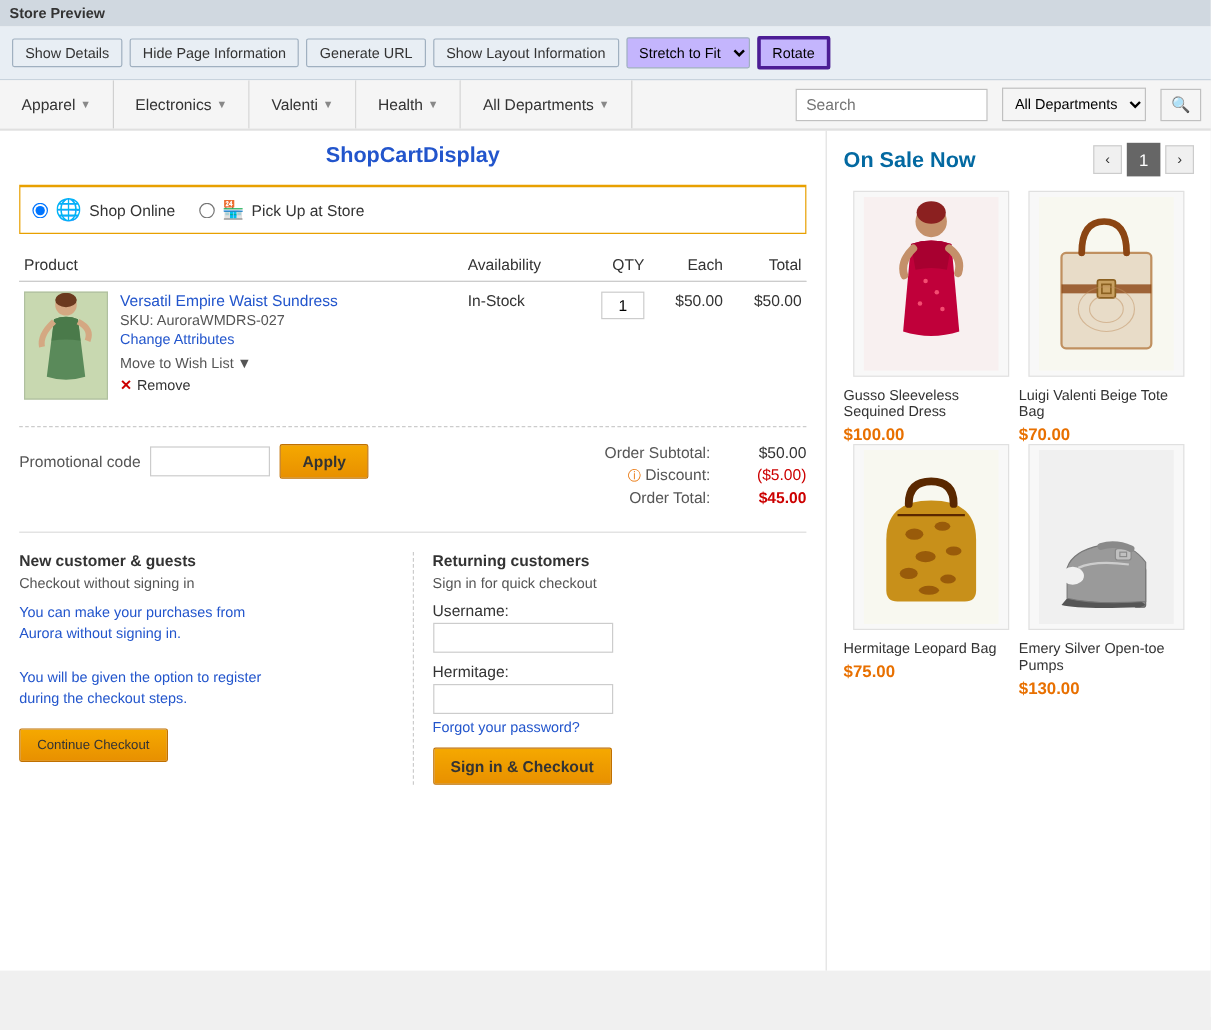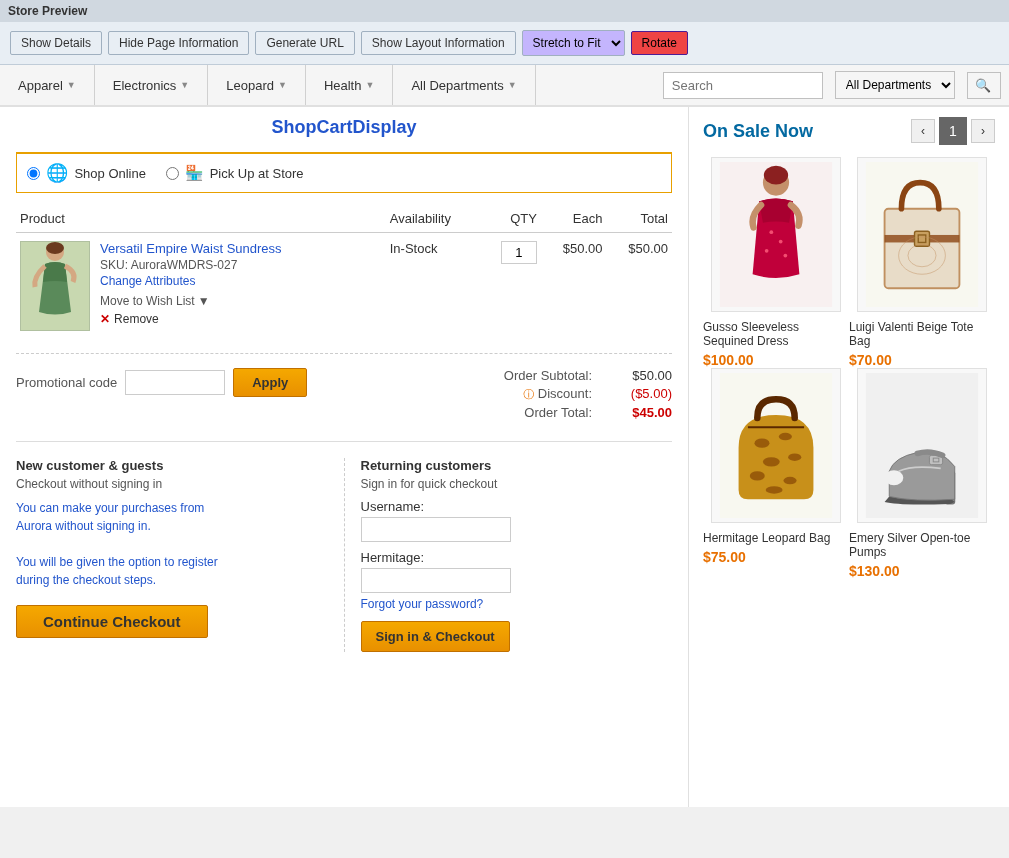--- a/index.html
+++ b/index.html
@@ -40,22 +40,22 @@
       border-radius: 2px;
     }
     .stretch-select select {
       border: none;
       background: transparent;
       padding: 4px 6px;
       font-size: 12px;
       cursor: pointer;
     }
     .rotate-btn {
-      background: #ef4444;
-      border: 1px solid #4c1d95;
+      background: #c4b5fd;
+      border: 3px solid #4c1d95;
       padding: 4px 10px;
       font-size: 12px;
       cursor: pointer;
       border-radius: 2px;
     }
 
     
     .nav-bar {
       background: #f5f5f5;
       border-bottom: 2px solid #e0e0e0;
@@ -256,24 +256,24 @@
     .checkout-heading {
       font-weight: bold;
       font-size: 13px;
       margin-bottom: 4px;
     }
     .checkout-subtext { font-size: 12px; color: #555; margin-bottom: 8px; }
     .checkout-info { font-size: 12px; color: #2255cc; margin-bottom: 6px; line-height: 1.5; }
     .continue-btn {
       background: linear-gradient(to bottom, #f5a800, #e89000);
       border: 1px solid #c07000;
-      padding: 7px 26px;
-      font-size: 15px;
-      cursor: pointer;
-      font-weight: bold;
+      padding: 7px 14px;
+      font-size: 11px;
+      cursor: pointer;
+      font-weight: normal;
       color: #333;
       border-radius: 2px;
       margin-top: 10px;
     }
     .field-label { font-size: 13px; color: #333; margin-bottom: 3px; margin-top: 8px; }
     .text-input {
       width: 150px;
       border: 1px solid #ccc;
       padding: 4px 6px;
       font-size: 13px;
@@ -394,21 +394,21 @@
   <div class="nav-tabs">
     <div class="nav-tab">
       <span>Apparel</span>
       <span class="arrow">▼</span>
     </div>
     <div class="nav-tab">
       <span>Electronics</span>
       <span class="arrow">▼</span>
     </div>
     <div class="nav-tab">
-      <span>Leopard</span>
+      <span>Valenti</span>
       <span class="arrow">▼</span>
     </div>
     <div class="nav-tab">
       <span>Health</span>
       <span class="arrow">▼</span>
     </div>
     <div class="nav-tab">
       <span>All Departments</span>
       <span class="arrow">▼</span>
     </div>

